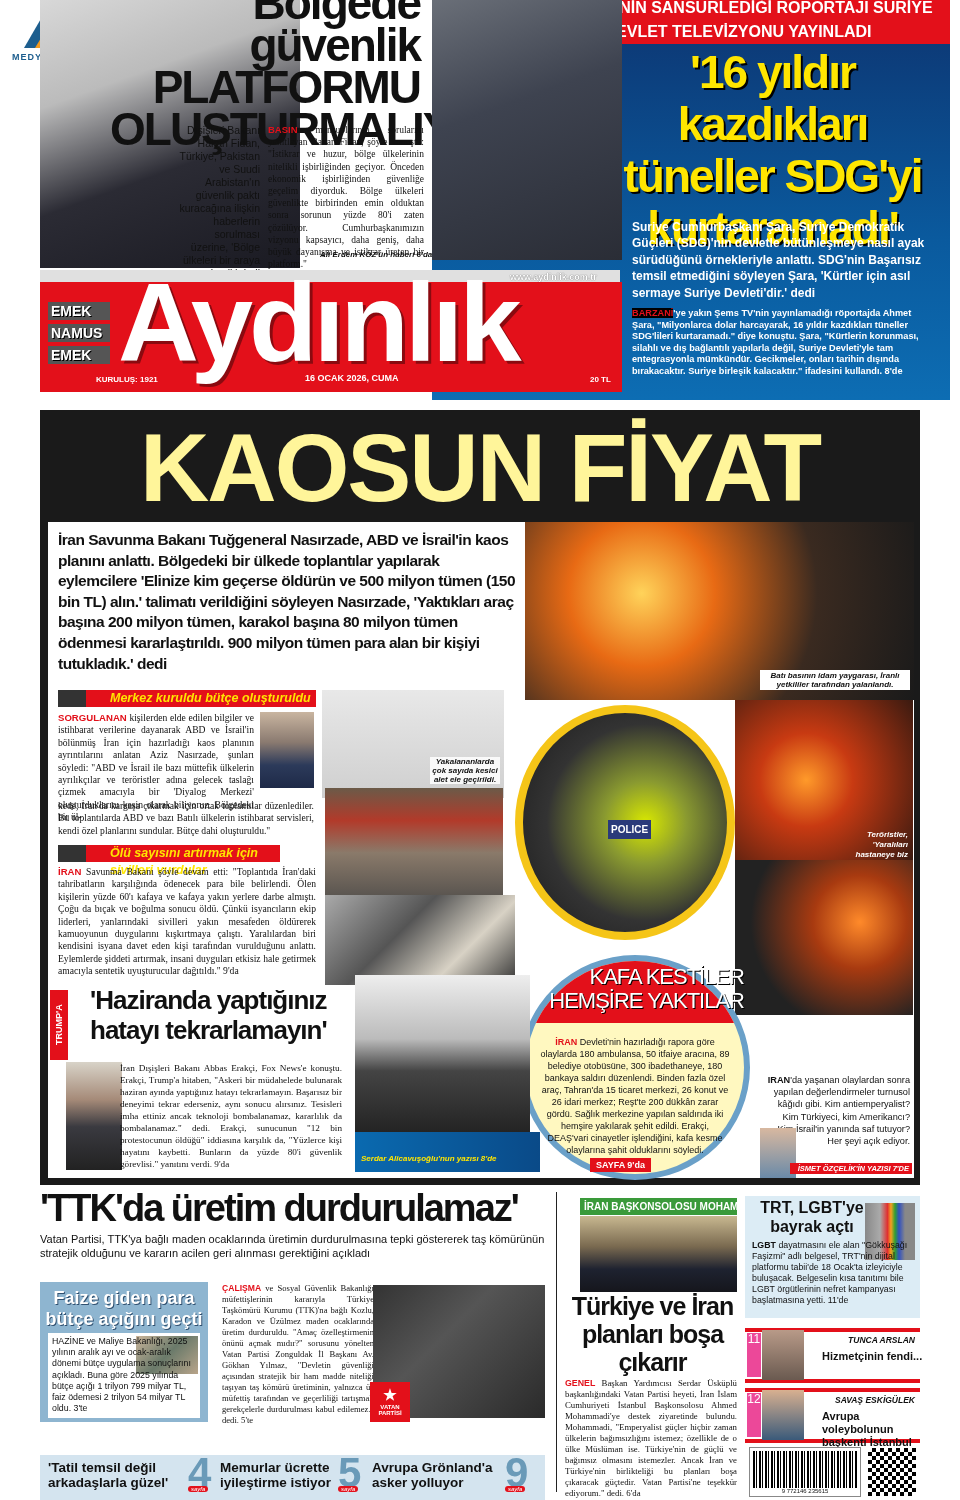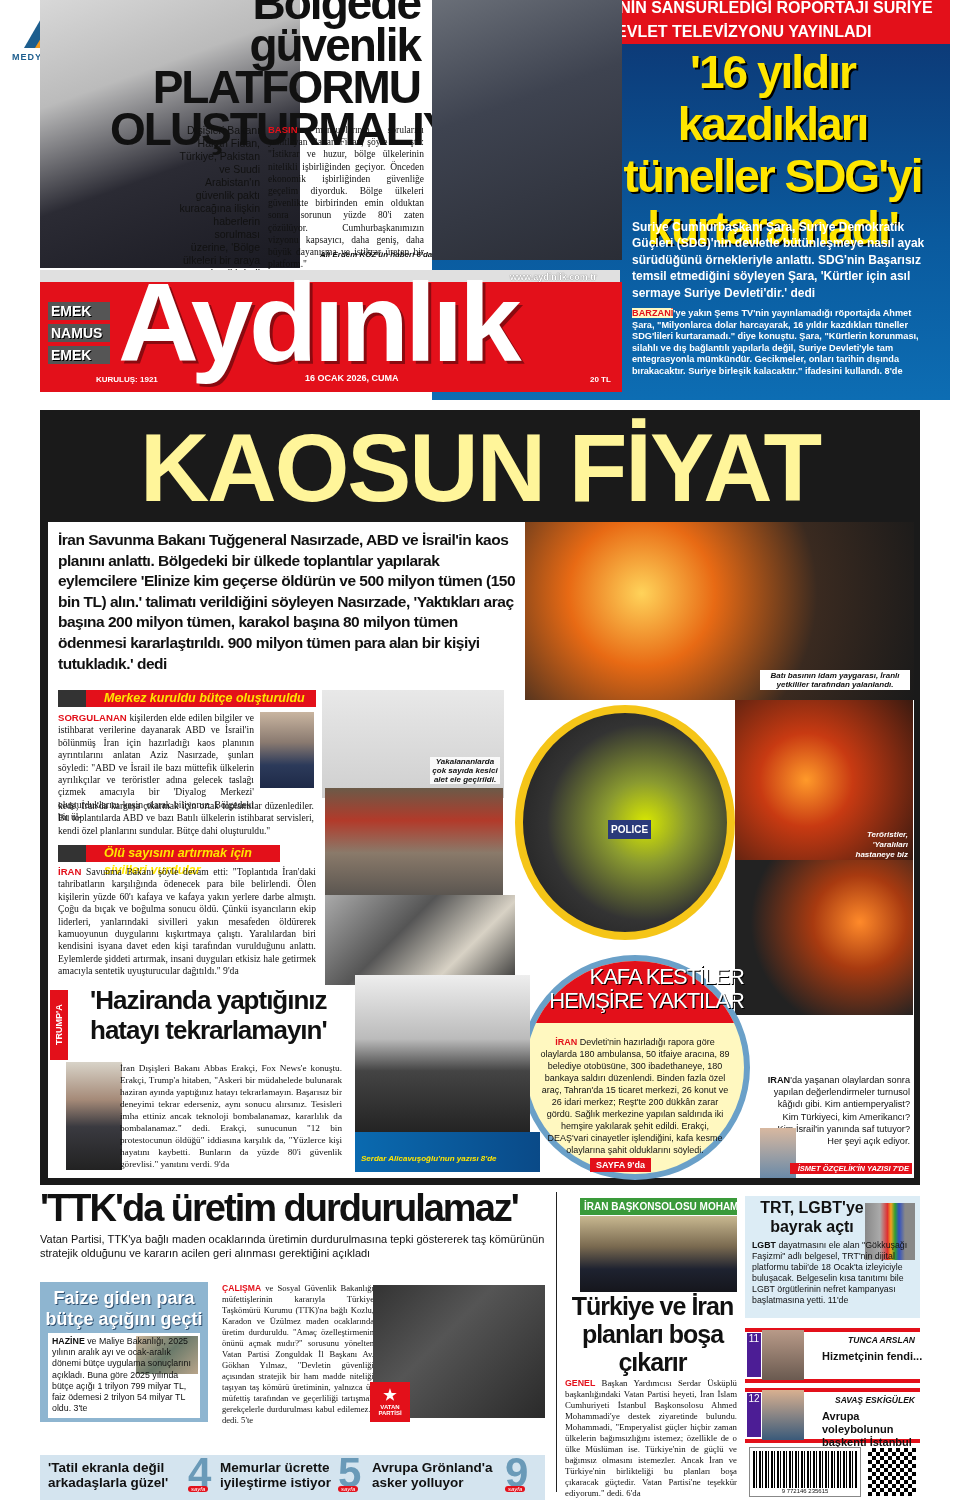--- a/index.html
+++ b/index.html
@@ -19,39 +19,39 @@
 #tl-body{left:268px;top:124px;width:156px;font-size:9.5px;line-height:12.2px;text-align:justify}
 #tl-credit{left:320px;top:250px;font-size:8px;font-style:italic;font-weight:bold}
 
 #tr-box{left:432px;top:0;width:518px;height:400px;background:linear-gradient(180deg,#0d3470 0%,#0a5a9e 60%,#0d6db3 100%)}
 #tr-redbar{left:520px;top:0;width:430px;height:44px;background:#e3101a}
 #tr-kicker{left:528px;top:-4px;width:420px;text-align:center;color:#fff;font-weight:bold;font-size:16px;line-height:24px}
 #tr-photo{left:432px;top:0;width:190px;height:260px;background:linear-gradient(160deg,#6a6f78 0%,#3e4350 40%,#2a2d36 100%)}
 #tr-head{left:600px;top:46px;width:345px;text-align:center;color:#ffe600;font-weight:bold;font-size:46px;line-height:52px;letter-spacing:-2px;text-shadow:2px 2px 0 #000}
 #tr-lede{left:632px;top:219px;width:300px;color:#fff;font-weight:bold;font-size:12px;line-height:16.4px}
 #tr-body{left:632px;top:308px;width:300px;color:#fff;font-size:9.2px;line-height:11.6px;font-weight:bold}
-#tr-body .hl{background:#fef9c3;color:#e3101a}
+#tr-body .hl{background:#000000;color:#e3101a}
 
 #mast-bg{left:40px;top:282px;width:582px;height:110px;background:#e3101a}
 #mast-grey{left:40px;top:270px;width:580px;height:16px;background:#e0e0e0}
 #mast-url{left:510px;top:272px;font-size:9px;font-weight:bold;color:#fff;text-shadow:0 0 1px #333}
 #mast-mottos{left:48px;top:302px}
 .motto{display:block;font-weight:bold;font-size:14px;color:#fff;background:#555;margin-bottom:4px;padding:1px 3px;letter-spacing:0;text-shadow:1px 1px 0 #000;width:62px}
 #mast-title{left:118px;top:268px;font-weight:bold;font-size:112px;line-height:110px;color:#fff;letter-spacing:-4px;text-shadow:3px 3px 0 #8a0a10}
 #mast-founded{left:96px;top:375px;font-size:8px;color:#fff;font-weight:bold}
 #mast-date{left:305px;top:373px;font-size:9px;color:#fff;font-weight:bold}
 #mast-price{left:590px;top:375px;font-size:8px;color:#fff;font-weight:bold}
 
 #main-frame{left:40px;top:410px;width:880px;height:775px;background:#1a1a1a}
 #main-head{left:40px;top:410px;width:880px;height:115px;background:#1a1a1a;color:#fff59a;font-weight:bold;font-size:96px;line-height:115px;text-align:center;letter-spacing:-2px}
 #main-inner{left:48px;top:522px;width:866px;height:656px;background:#fff}
 #main-lede{left:58px;top:530px;width:460px;font-weight:bold;font-size:15.5px;line-height:20.6px;letter-spacing:-0.5px}
 #fire1{left:525px;top:522px;width:389px;height:178px;background:radial-gradient(circle at 30% 40%,#ffd35a 0%,#e86a14 25%,#3a2a20 60%,#1a1a1a 100%)}
 #fire1-cap{left:760px;top:670px;width:150px;background:#fff;font-size:8px;font-style:italic;font-weight:bold;text-align:center;padding:1px}
-.subbar{position:absolute;height:17px;background:#e3101a;color:#ffe600;font-weight:bold;font-style:italic;font-size:12.5px;line-height:17px;padding-left:18px;border-left:28px solid #333}
+.subbar{position:absolute;height:17px;background:#e3101a;color:#ffe600;font-weight:bold;font-style:italic;font-size:12.5px;line-height:17px;padding-left:24px;border-left:28px solid #333}
 #sub1{left:58px;top:690px;width:258px}
 #sub2{left:58px;top:845px;width:222px}
 #body1{left:58px;top:712px;width:196px;font-size:9.6px;line-height:12.4px;text-align:justify}
 #body1b{left:58px;top:800px;width:256px;font-size:9.6px;line-height:12.4px;text-align:justify}
 #nasirzade-photo{left:260px;top:712px;width:54px;height:76px;background:linear-gradient(180deg,#c9b5a0 0%,#8a7a70 40%,#2c3a5a 70%,#1e2a48 100%)}
 #body2{left:58px;top:866px;width:258px;font-size:9.6px;line-height:12.4px;text-align:justify}
 .hl-red{color:#e3101a;font-weight:bold;font-family:"Liberation Sans",sans-serif}
 #knives{left:322px;top:690px;width:182px;height:108px;background:linear-gradient(180deg,#e8e8e8,#cfcfcf)}
 #knives-cap{left:430px;top:757px;width:70px;font-size:8px;font-style:italic;font-weight:bold;text-align:center;background:rgba(255,255,255,.85)}
 #shop{left:325px;top:788px;width:178px;height:108px;background:linear-gradient(180deg,#6b5a48 0%,#b23a2a 30%,#8a7a6a 60%,#5a5550 100%)}
@@ -98,21 +98,21 @@
 #divider1{left:556px;top:1192px;width:1px;height:300px;background:#222}
 #consul-bar{left:580px;top:1198px;width:157px;height:17px;background:#3a9a3a;color:#fff;font-weight:bold;font-size:10px;line-height:17px;padding-left:4px;white-space:nowrap;overflow:hidden}
 #consul-photo{left:580px;top:1216px;width:157px;height:76px;background:linear-gradient(180deg,#c8b890 0%,#7a6a50 40%,#1e2230 70%,#15161c 100%)}
 #consul-head{left:565px;top:1292px;width:175px;text-align:center;font-weight:bold;font-size:25px;line-height:28px;letter-spacing:-1px}
 #consul-body{left:565px;top:1378px;width:172px;font-size:8.8px;line-height:11px;text-align:justify}
 #trt-box{left:745px;top:1196px;width:175px;height:122px;background:#dcecf5}
 #trt-head{left:752px;top:1198px;width:120px;text-align:center;font-weight:bold;font-size:16px;line-height:19px}
 #elephant{left:865px;top:1203px;width:50px;height:57px;background:linear-gradient(90deg,#888 0%,#aaa 30%,#e03030 45%,#f5a020 52%,#30a030 60%,#3050c0 68%,#888 80%)}
 #trt-body{left:752px;top:1240px;width:165px;font-size:8.8px;line-height:11px}
 .col-box{position:absolute;left:745px;width:175px;height:55px;background:#fff;border-top:4px solid #e3101a;border-bottom:4px solid #e3101a}
-.col-side{position:absolute;width:14px;height:44px;background:#4c1d95;color:#fff;font-size:10px;text-align:center;line-height:12px}
+.col-side{position:absolute;width:14px;height:44px;background:#ec4899;color:#fff;font-size:12px;text-align:center;line-height:12px}
 .col-photo{position:absolute;width:42px;height:50px}
 .col-author{position:absolute;width:110px;text-align:right;font-style:italic;font-weight:bold;font-size:8.5px}
 .col-title{position:absolute;width:110px;font-weight:bold;font-size:11px;line-height:13px}
 #barcode{left:750px;top:1448px;width:110px;height:48px;background:repeating-linear-gradient(90deg,#000 0 2px,#fff 2px 3px,#000 3px 4px,#fff 4px 6px);border:3px solid #fff;outline:1px solid #888}
 #barcode-num{left:752px;top:1488px;width:106px;background:#fff;font-size:6px;text-align:center}
 #qr{left:868px;top:1448px;width:48px;height:48px;background:repeating-conic-gradient(#000 0 25%,#fff 0 50%) 0 0/8px 8px}
 </style>
 </head>
 <body>
 
@@ -197,28 +197,28 @@
 <div id="ozcelik-photo" class="abs"></div>
 <div id="turnusol-credit" class="abs">İSMET ÖZÇELİK'İN YAZISI 7'DE</div>
 
 <div id="ttk-head" class="abs">'TTK'da üretim durdurulamaz'</div>
 <div id="ttk-dek" class="abs">Vatan Partisi, TTK'ya bağlı maden ocaklarında üretimin durdurulmasına tepki göstererek taş kömürünün stratejik olduğunu ve kararın acilen geri alınması gerektiğini açıkladı</div>
 
 <div id="faiz-box" class="abs"></div>
 <div id="faiz-head" class="abs">Faize giden para bütçe açığını geçti</div>
 <div id="faiz-inner" class="abs"></div>
 <div id="faiz-photo" class="abs"></div>
-<div id="faiz-body" class="abs"><span style="font-weight:bold">HAZİNE</span><span> ve Maliye Bakanlığı, 2025 yılının aralık ayı ve ocak-aralık dönemi bütçe uygulama sonuçlarını açıkladı. Buna göre 2025 yılında bütçe açığı 1 trilyon 799 milyar TL, faiz ödemesi 2 trilyon 54 milyar TL oldu. 3'te</span></div>
+<div id="faiz-body" class="abs"><span style="font-weight:normal">HAZİNE</span><span> ve Maliye Bakanlığı, 2025 yılının aralık ayı ve ocak-aralık dönemi bütçe uygulama sonuçlarını açıkladı. Buna göre 2025 yılında bütçe açığı 1 trilyon 799 milyar TL, faiz ödemesi 2 trilyon 54 milyar TL oldu. 3'te</span></div>
 
 <div id="calisma-body" class="abs serif"><span class="hl-red">ÇALIŞMA</span><span> ve Sosyal Güvenlik Bakanlığı müfettişlerinin kararıyla Türkiye Taşkömürü Kurumu (TTK)'na bağlı Kozlu, Karadon ve Üzülmez maden ocaklarında üretim durduruldu. "Amaç özelleştirmenin önünü açmak mıdır?" sorusunu yönelten Vatan Partisi Zonguldak İl Başkanı Av. Gökhan Yılmaz, "Devletin güvenliği açısından stratejik bir ham madde niteliği taşıyan taş kömürü üretiminin, yalnızca üç müfettiş tarafından ve geçerliliği tartışmalı gerekçelerle durdurulması kabul edilemez." dedi. 5'te</span></div>
 <div id="miner" class="abs"></div>
 <div id="vp-logo" class="abs"><span class="star">★</span><span>VATAN PARTİSİ</span></div>
 
 <div id="teasers" class="abs"></div>
-<div class="teaser" style="left:48px;width:140px">'Tatil ekranla değil arkadaşlarla güzel'</div>
+<div class="teaser" style="left:48px;width:140px">'Tatil temsil değil arkadaşlarla güzel'</div>
 <div class="tnum" style="left:188px">4</div>
 <div class="tsayfa" style="left:188px">sayfa</div>
 <div class="teaser" style="left:220px;width:122px">Memurlar ücrette iyileştirme istiyor</div>
 <div class="tnum" style="left:338px">5</div>
 <div class="tsayfa" style="left:338px">sayfa</div>
 <div class="teaser" style="left:372px;width:130px">Avrupa Grönland'a asker yolluyor</div>
 <div class="tnum" style="left:505px">9</div>
 <div class="tsayfa" style="left:505px">sayfa</div>
 
 <div id="divider1" class="abs"></div>

